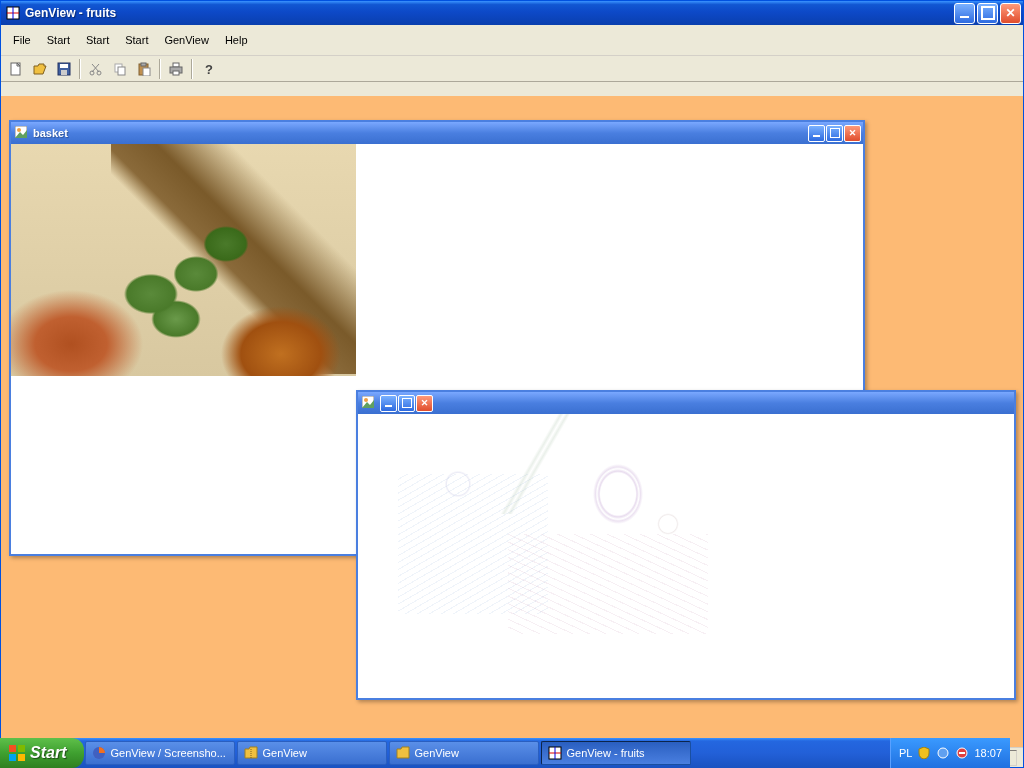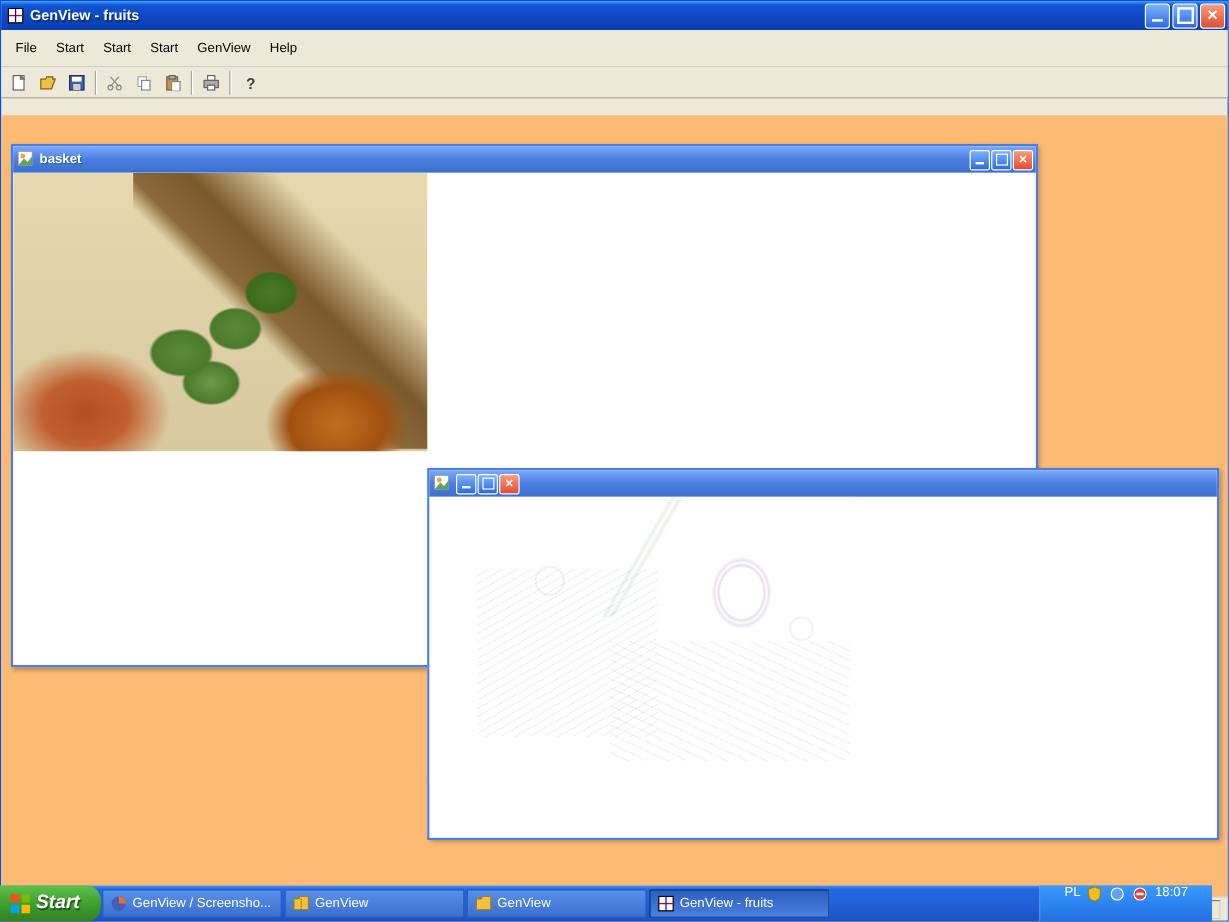--- a/index.html
+++ b/index.html
@@ -114,23 +114,23 @@
 .task-btn{
   height:24px;margin:0 1px;padding:0 6px;
   background:linear-gradient(to bottom,#5a8fe8,#3a6fd0);
   border:1px solid #2a5fc0;border-radius:2px;
   display:flex;align-items:center;color:#fff;font-size:11px;cursor:pointer;
   min-width:150px;max-width:160px;overflow:hidden;white-space:nowrap;
 }
 .task-btn.active{background:linear-gradient(to bottom,#2a5fc0,#4a7fe0);border:1px inset #1a4fa0;}
 .task-btn .ticon{width:14px;height:14px;margin-right:4px;flex-shrink:0;}
 .systray{
-  margin-left:auto;height:30px;padding:0 20px;
+  margin-left:auto;height:30px;padding:0 8px;
   background:linear-gradient(to bottom,#3a9aff,#2070e0);
-  display:flex;gap:5px;color:#fff;font-size:11px;
+  display:flex;align-items:center;gap:5px;color:#fff;font-size:11px;
   border-left:1px solid #5aa0ff;
 }
 .tray-icon{width:14px;height:14px;display:flex;align-items:center;justify-content:center;}
 
 .basket-img{
   position:absolute;left:0;top:0;width:345px;height:232px;
   background:
     radial-gradient(ellipse 60px 45px at 140px 150px,#5a8a3a 0%,#4a7a2a 40%,transparent 45%),
     radial-gradient(ellipse 50px 40px at 185px 130px,#5a8a3a 0%,#4a7a2a 40%,transparent 45%),
     radial-gradient(ellipse 55px 42px at 165px 175px,#6a9a4a 0%,#4a7a2a 40%,transparent 45%),

